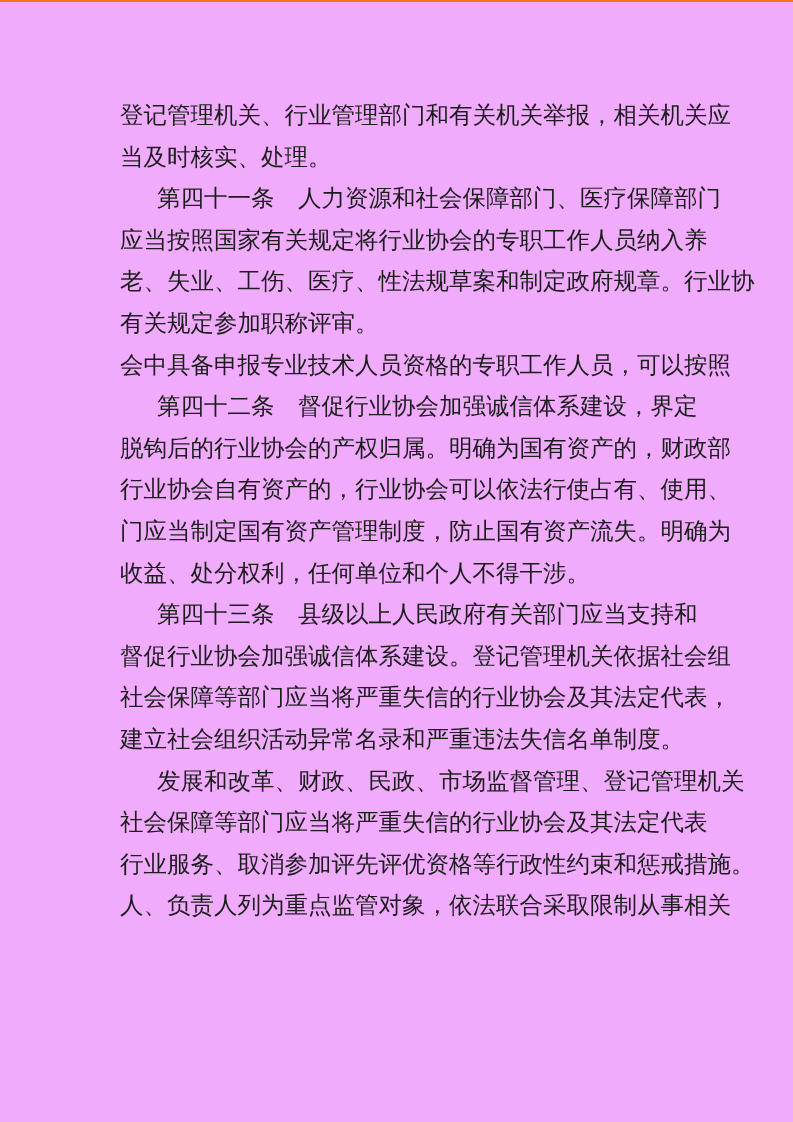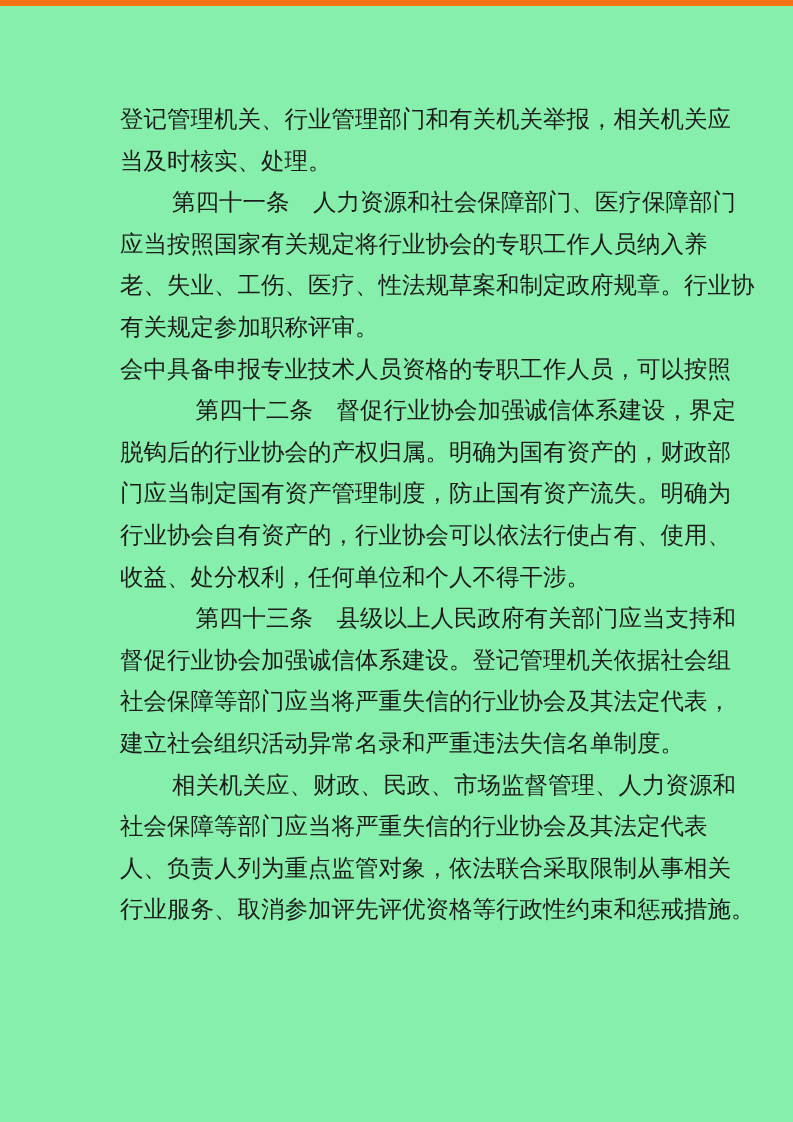--- a/index.html
+++ b/index.html
@@ -4,22 +4,22 @@
 <style>
   html, body {
     margin: 0;
     padding: 0;
     background: #ffffff;
   }
   .page {
     position: relative;
     width: 793px;
     height: 1122px;
-    background: #86efac;
-    border-top: 6px solid #f97316;
+    background: #f0abfc;
+    border-top: 2px solid #f97316;
     box-sizing: border-box;
     overflow: hidden;
     font-family: "DejaVu Serif", "Liberation Serif", serif;
     color: #1c1c1c;
   }
   .text-block {
     position: absolute;
     left: 120px;
     top: 93px;
     width: 616px;
@@ -31,21 +31,20 @@
     margin: 0;
     padding: 0;
   }
   .line {
     height: 41.6px;
     white-space: nowrap;
     letter-spacing: 0px;
   }
   .line.indent {
     padding-left: 37px;
-    text-align: right;
   }
 </style>
 </head>
 <body>
 
 <div class="page">
   <div class="text-block">
 
     <div class="para">
       <div class="line">登记管理机关、行业管理部门和有关机关举报，相关机关应</div>
@@ -56,34 +55,34 @@
       <div class="line indent">第四十一条　人力资源和社会保障部门、医疗保障部门</div>
       <div class="line">应当按照国家有关规定将行业协会的专职工作人员纳入养</div>
       <div class="line">老、失业、工伤、医疗、性法规草案和制定政府规章。行业协</div>
       <div class="line">有关规定参加职称评审。</div>
       <div class="line">会中具备申报专业技术人员资格的专职工作人员，可以按照</div>
     </div>
 
     <div class="para">
       <div class="line indent">第四十二条　督促行业协会加强诚信体系建设，界定</div>
       <div class="line">脱钩后的行业协会的产权归属。明确为国有资产的，财政部</div>
+      <div class="line">行业协会自有资产的，行业协会可以依法行使占有、使用、</div>
       <div class="line">门应当制定国有资产管理制度，防止国有资产流失。明确为</div>
-      <div class="line">行业协会自有资产的，行业协会可以依法行使占有、使用、</div>
       <div class="line">收益、处分权利，任何单位和个人不得干涉。</div>
     </div>
 
     <div class="para">
       <div class="line indent">第四十三条　县级以上人民政府有关部门应当支持和</div>
       <div class="line">督促行业协会加强诚信体系建设。登记管理机关依据社会组</div>
       <div class="line">社会保障等部门应当将严重失信的行业协会及其法定代表，</div>
       <div class="line">建立社会组织活动异常名录和严重违法失信名单制度。</div>
     </div>
 
     <div class="para">
-      <div class="line indent">相关机关应、财政、民政、市场监督管理、人力资源和</div>
+      <div class="line indent">发展和改革、财政、民政、市场监督管理、登记管理机关</div>
       <div class="line">社会保障等部门应当将严重失信的行业协会及其法定代表</div>
+      <div class="line">行业服务、取消参加评先评优资格等行政性约束和惩戒措施。</div>
       <div class="line">人、负责人列为重点监管对象，依法联合采取限制从事相关</div>
-      <div class="line">行业服务、取消参加评先评优资格等行政性约束和惩戒措施。</div>
     </div>
 
 
   </div>
 </div>
 
 </body></html>

